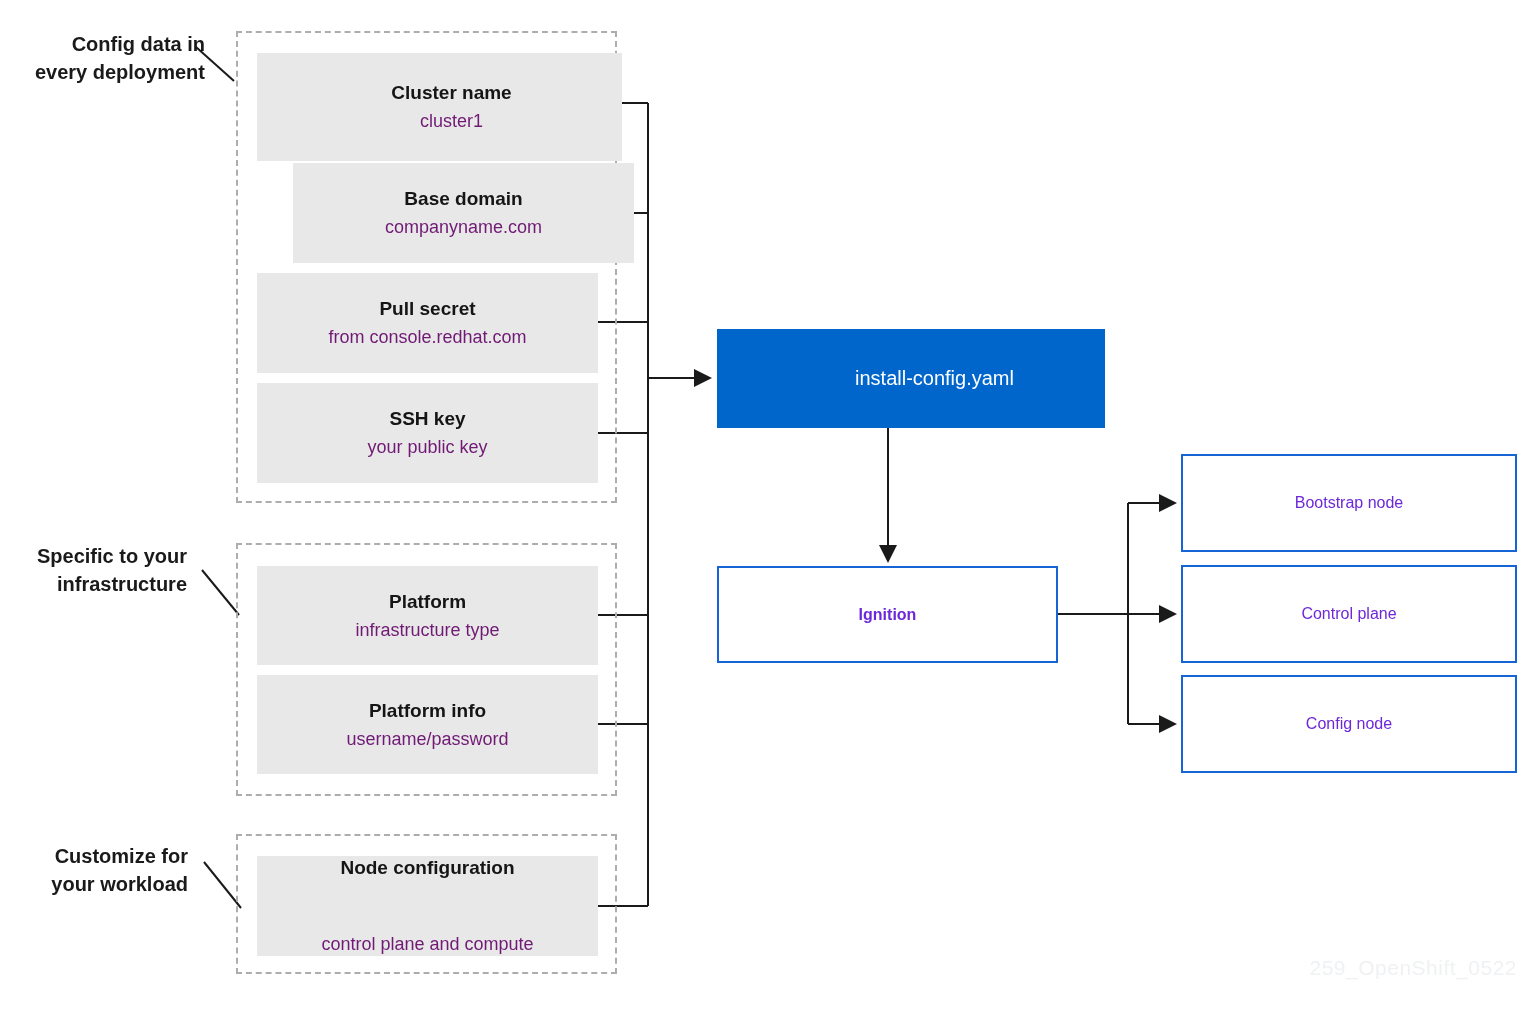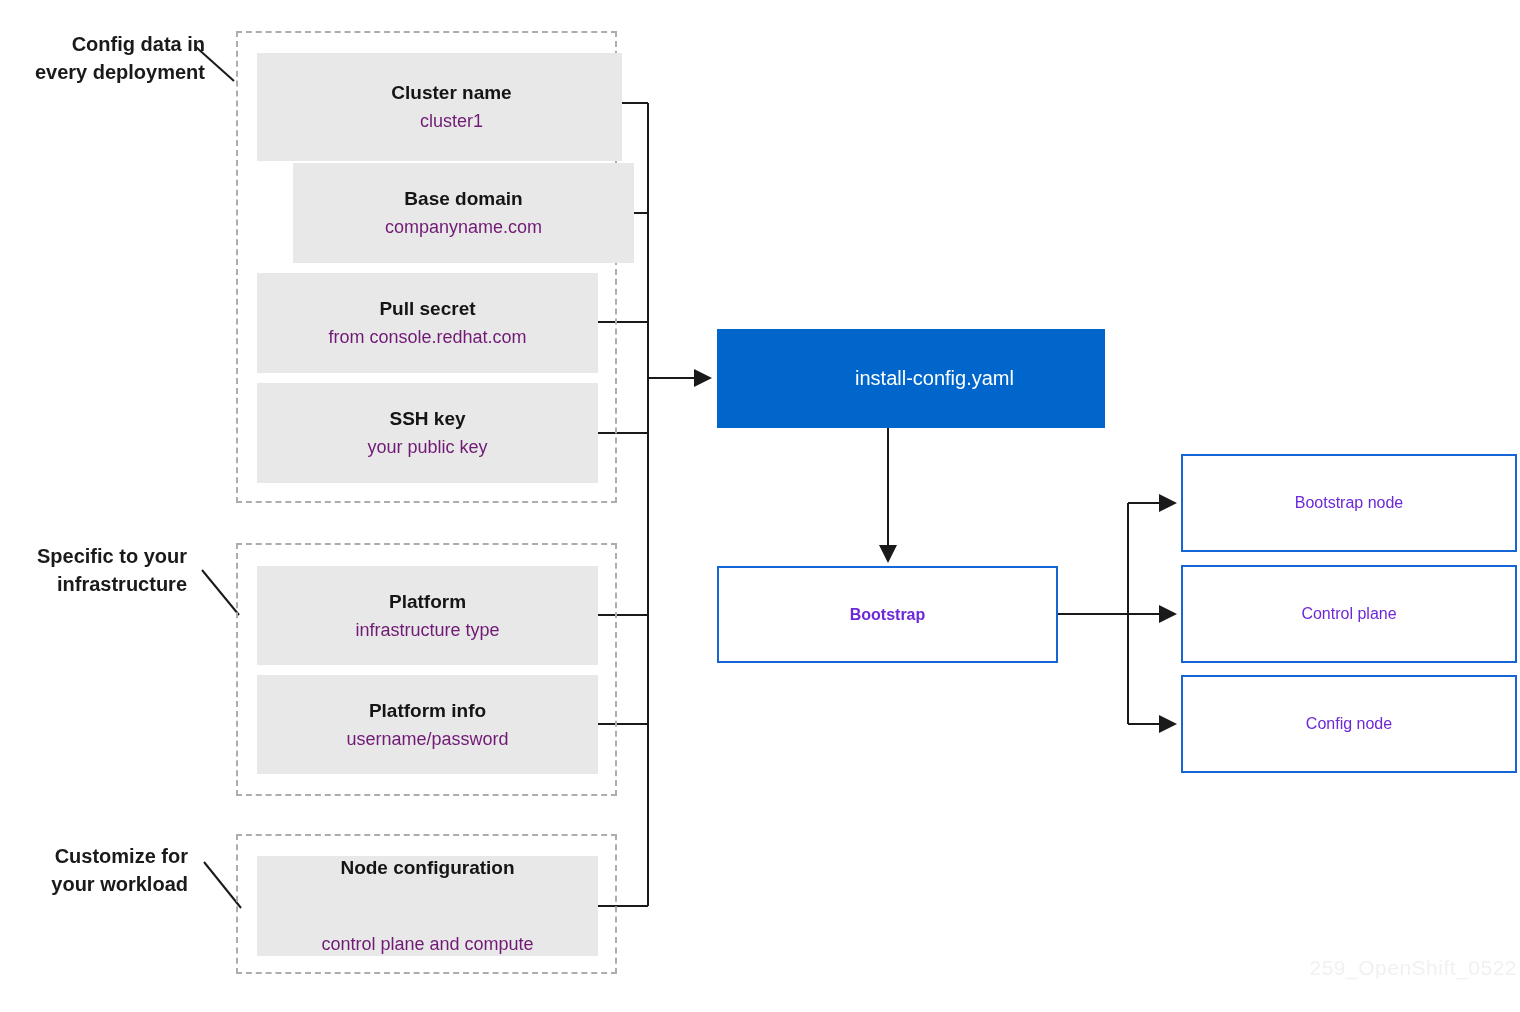--- a/index.html
+++ b/index.html
@@ -184,21 +184,21 @@
 
   <div class="group" style="left:236px; top:834px; width:381px; height:140px;">
     <div class="graybox" style="left:19px; top:20px; height:100px;gap:48px;">
       <div class="title">Node configuration</div>
       <div class="subtitle">control plane and compute</div>
     </div>
   </div>
 
   <div class="bluebox" style="top:329px;padding-left:47px;">install-config.yaml</div>
 
-  <div class="outline-box ignition-box">Bootstrap</div>
+  <div class="outline-box ignition-box">Ignition</div>
 
   <div class="outline-box output-box" style="top:454px;">Bootstrap node</div>
   <div class="outline-box output-box" style="top:565px;">Control plane</div>
   <div class="outline-box output-box" style="top:675px;">Config node</div>
 
   <div class="watermark">259_OpenShift_0522</div>
 
 </div>
 
 </body></html>

